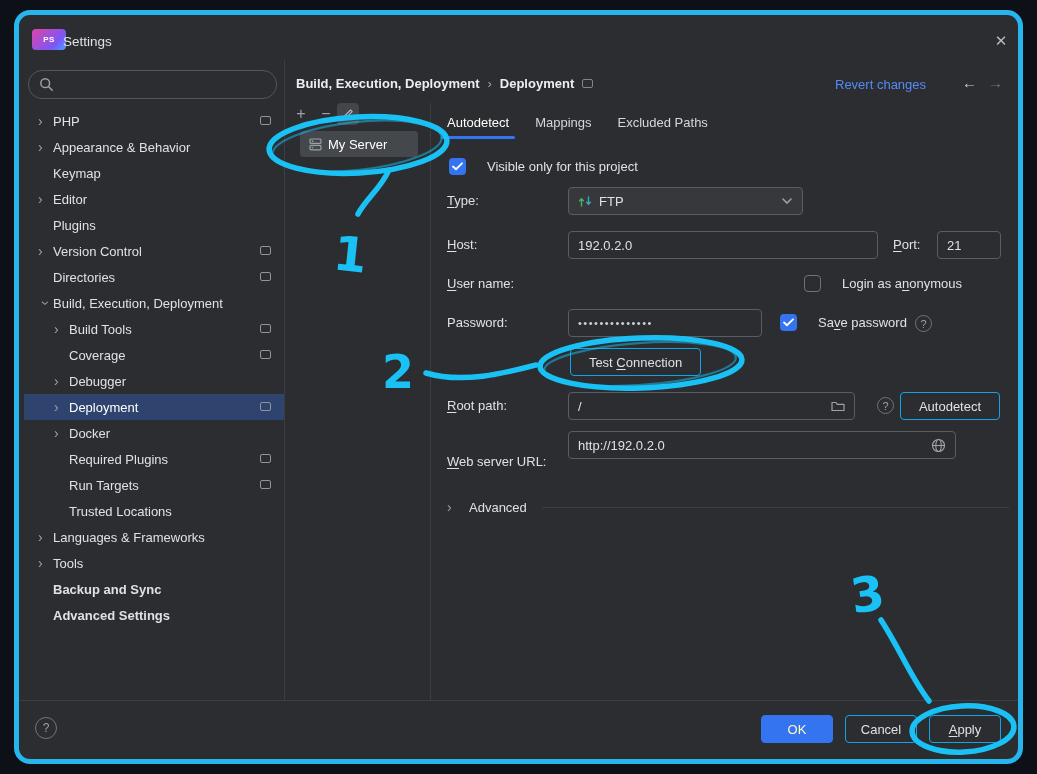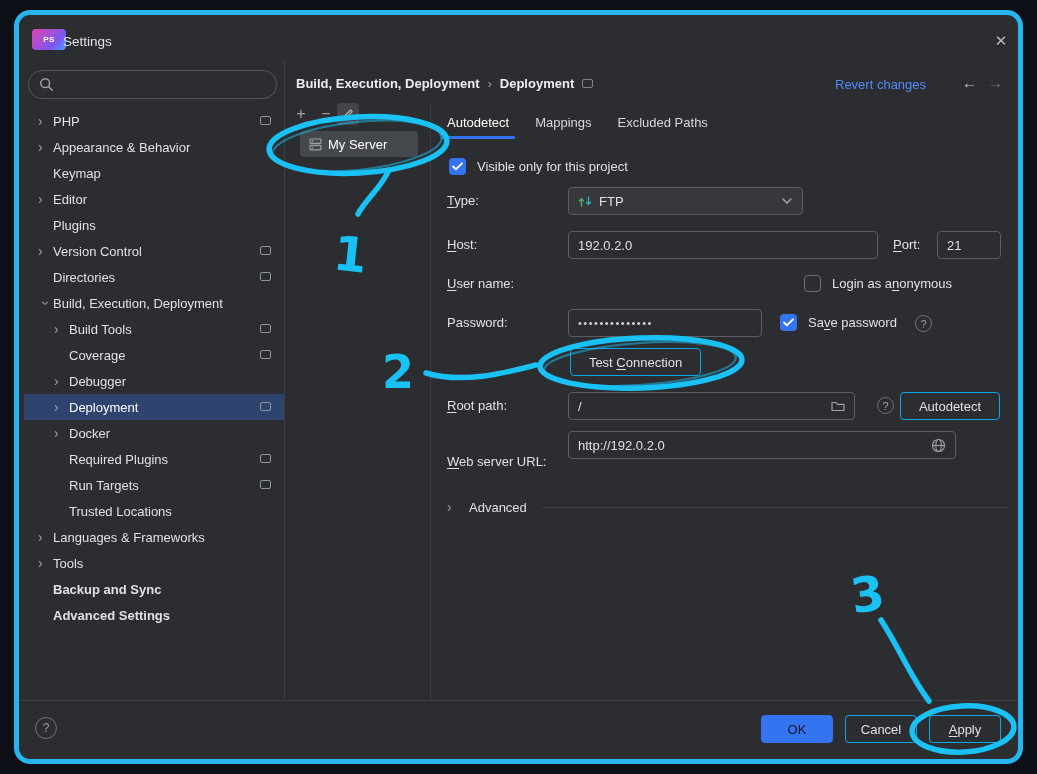--- a/index.html
+++ b/index.html
@@ -68,28 +68,28 @@
   u { text-decoration:underline; text-underline-offset:2px; }
   .fld { position:absolute; height:28px; background:#2b2d30; border:1px solid #5a5d63; border-radius:4px;
     display:flex; align-items:center; padding:0 9px; gap:6px; cursor:text; }
   .fld-text { flex:1; white-space:nowrap; overflow:hidden; }
   .pwd { font-size:11px; letter-spacing:1.5px; color:#cfd2d8; }
   .fld .tail-ico { margin-left:auto; display:flex; cursor:pointer; }
   .dd { position:absolute; left:549px; top:172px; width:235px; height:28px;
     background:#36383c; border:1px solid #5a5d63; border-radius:4px;
     display:flex; align-items:center; gap:7px; padding:8px 9px; cursor:pointer; }
   .dd-label { flex:1; }
-  .cb-row { position:absolute; display:flex; align-items:center; gap:11px; cursor:pointer; white-space:nowrap; }
+  .cb-row { position:absolute; display:flex; align-items:center; gap:21px; cursor:pointer; white-space:nowrap; }
   .cb { width:17px; height:17px; border-radius:4px; flex:none; }
   .cb.checked { background:#3574f0; display:flex; align-items:center; justify-content:center; }
   .cb.un { border:1.6px solid #6e7177; }
   .btn { position:absolute; height:28px; border:1px solid #0ea5e9; border-radius:4px; background:transparent;
     color:#dfe1e5; font:13px "Liberation Sans",sans-serif; display:flex; align-items:center; justify-content:center;
     cursor:pointer; }
-  .btn.primary { background:#3574f0; border-color:#3574f0; color:#0f172a; }
+  .btn.primary { background:#3574f0; border-color:#3574f0; color:#fef9c3; }
   .q-ico { position:absolute; width:17px; height:17px; border-radius:50%; border:1px solid #70747b;
     color:#9da0a8; font-size:11px; display:flex; align-items:center; justify-content:center; cursor:pointer; }
   .adv { position:absolute; left:428px; top:479px; height:26px; display:flex; align-items:center; gap:7px; cursor:pointer; }
   
   .help-circle { position:absolute; left:16px; top:702px; width:22px; height:22px; border-radius:50%;
     border:1px solid #70747b; color:#9da0a8; font-size:12px; display:flex; align-items:center; justify-content:center; cursor:pointer; }
   
   .anno { position:absolute; left:0; top:0; z-index:40; pointer-events:none; }
 </style>
 </head>

